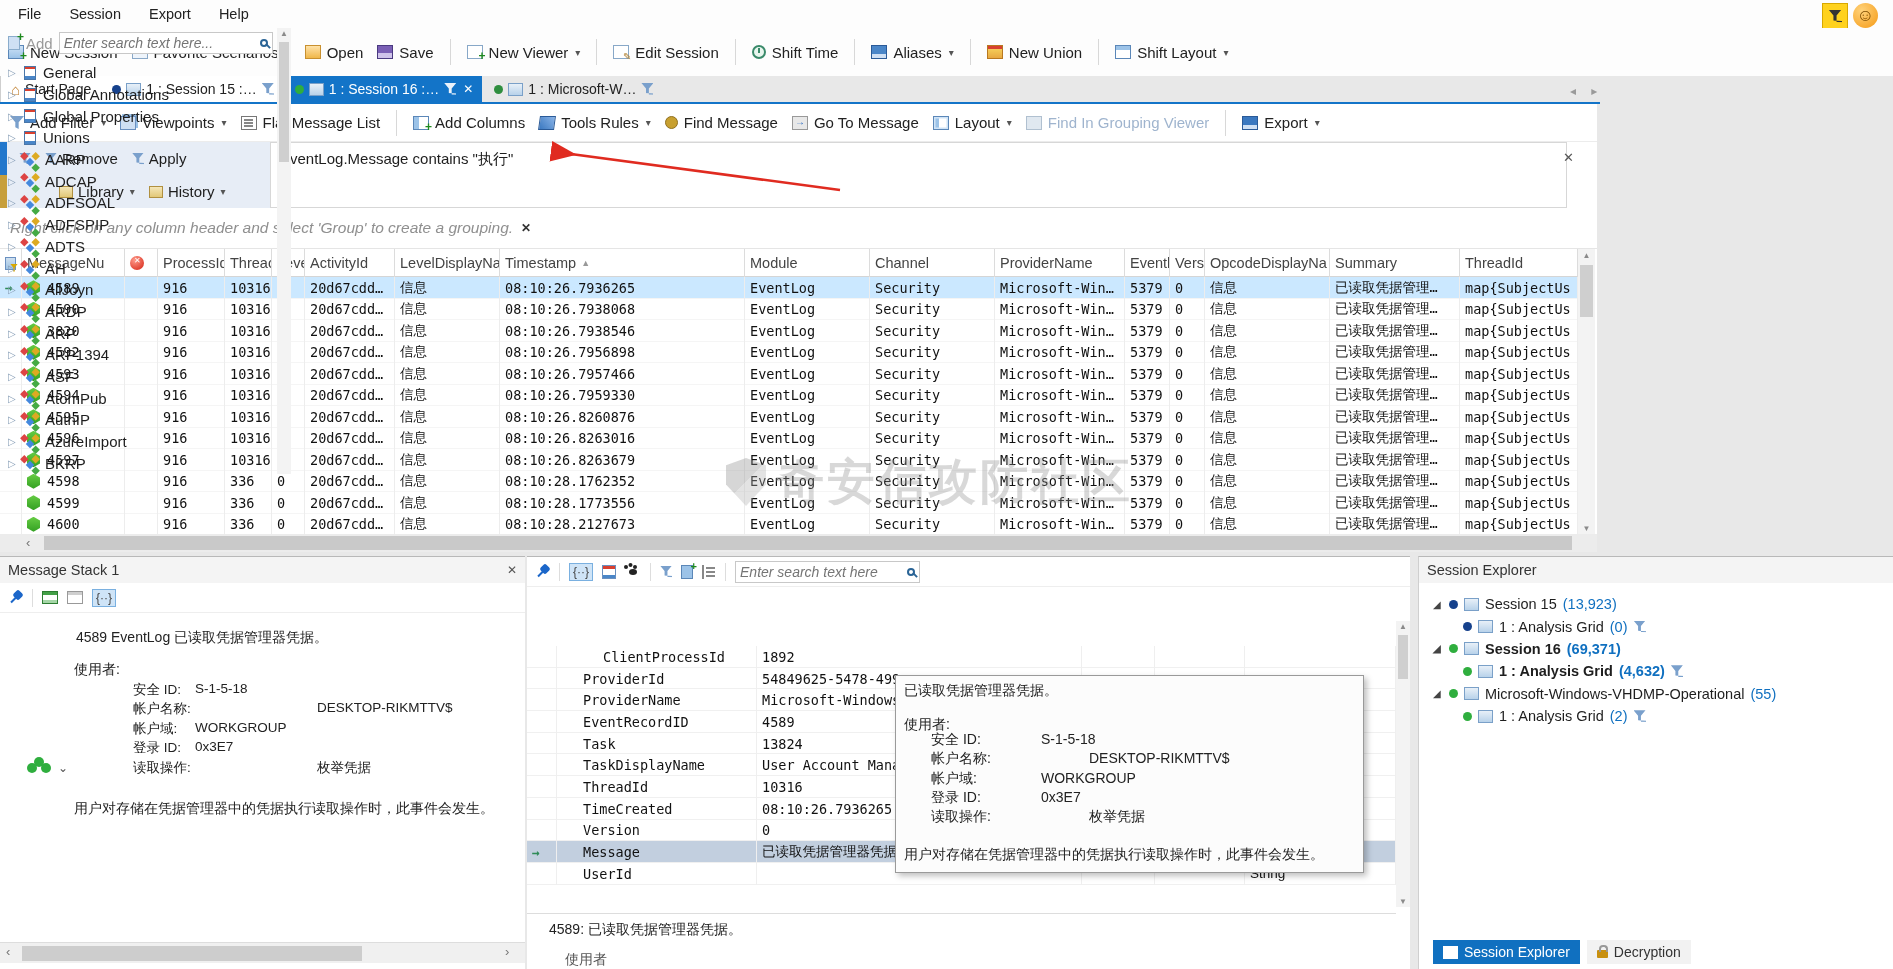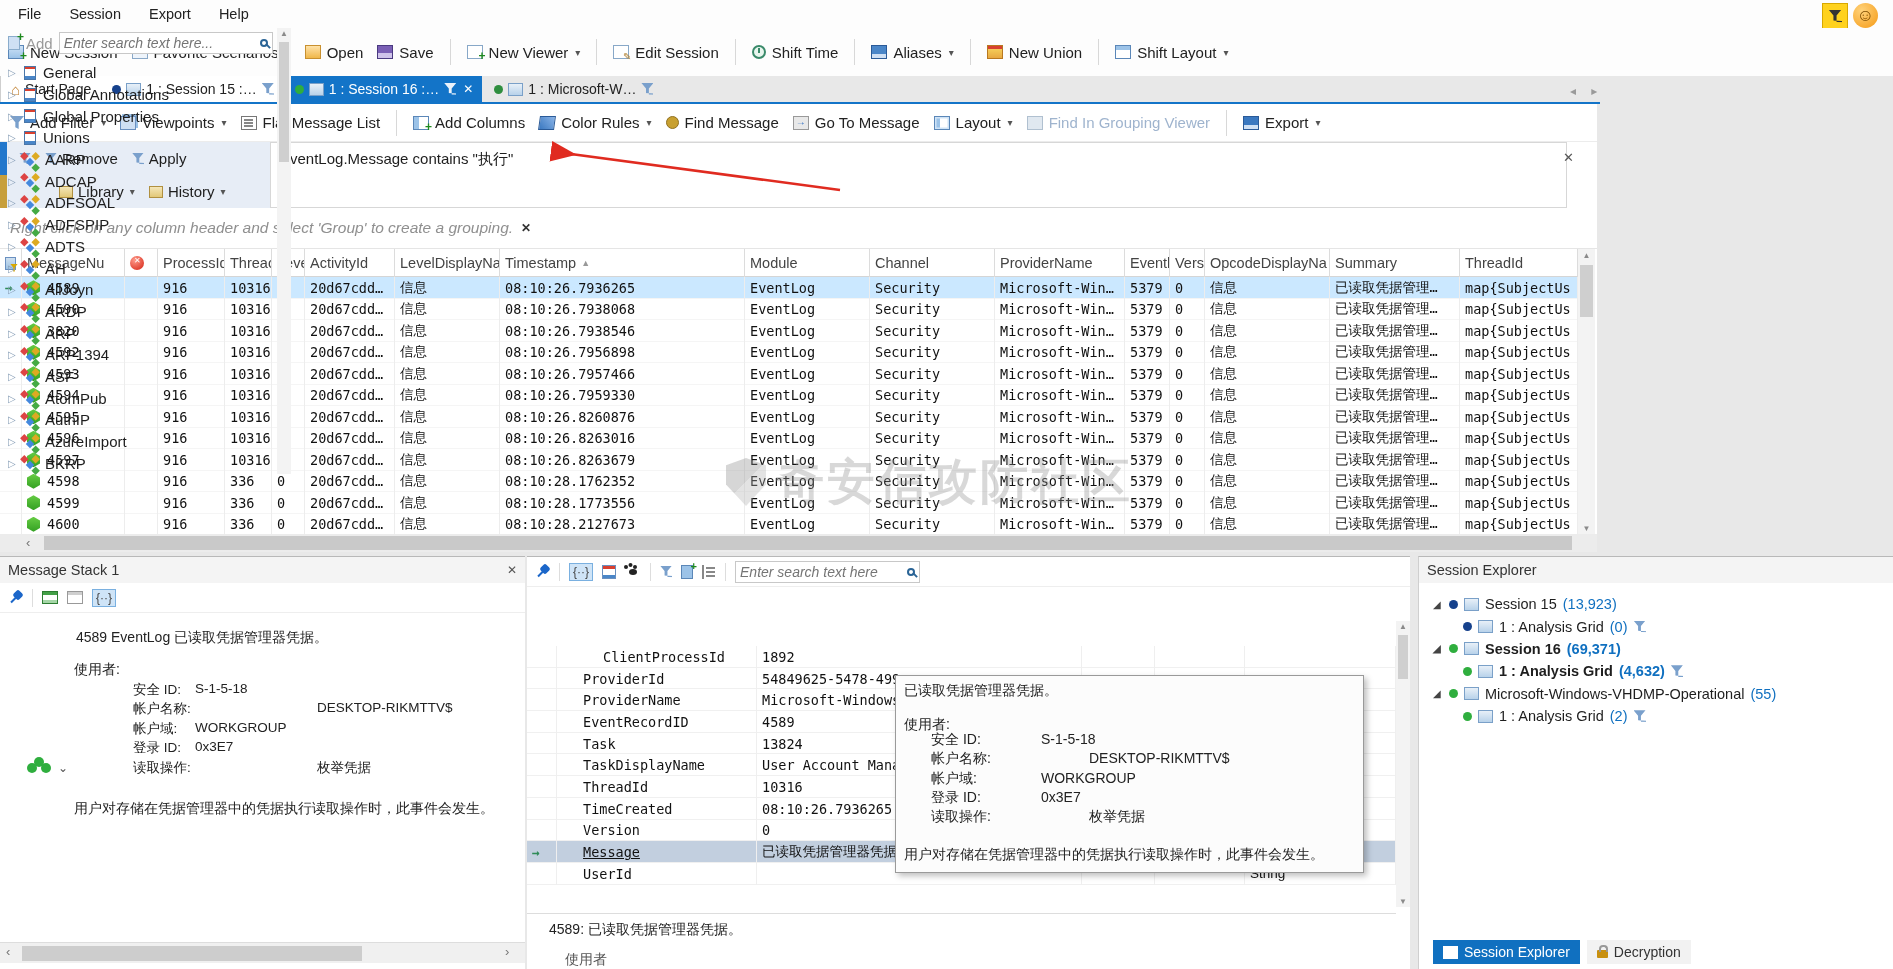--- a/index.html
+++ b/index.html
@@ -299,21 +299,21 @@
       <span class="ti t-flat-message-list"></span>
       <span class="tlabel">Flat Message List</span>
     </span>
     <span class="tsep"></span>
     <span class="tbtn">
       <span class="ti t-add-columns"></span>
       <span class="tlabel">Add Columns</span>
     </span>
     <span class="tbtn">
       <span class="ti t-color-rules"></span>
-      <span class="tlabel">Color Rules</span>
+      <span class="tlabel">Tools Rules</span>
       <span class="ddarrow">▾</span>
     </span>
     <span class="tbtn">
       <span class="ti t-find-message"></span>
       <span class="tlabel">Find Message</span>
     </span>
     <span class="tbtn">
       <span class="ti t-go-to-message"></span>
       <span class="tlabel">Go To Message</span>
     </span>
@@ -850,21 +850,21 @@
         <div class="dc" style="width: 200px; padding-left: 26px;">Version</div>
         <div class="dc" style="width: 325px;">0</div>
         <div class="dc" style="width: 73px;"></div>
         <div class="dc" style="width: 90px;"></div>
         <div class="dc" style="width: 151px; font-family: &quot;Liberation Sans&quot;, sans-serif;"></div>
       </div>
       <div class="drow sel">
         <div class="dc" style="width: 30px;">
           <span class="rowptr">→</span>
         </div>
-        <div class="dc" style="width: 200px; padding-left: 26px; text-decoration: underline;">Message</div>
+        <div class="dc" style="width: 200px; padding-left: 26px;">Message</div>
         <div class="dc" style="width: 325px;">已读取凭据管理器凭据。</div>
         <div class="dc" style="width: 73px;"></div>
         <div class="dc" style="width: 90px;"></div>
         <div class="dc" style="width: 151px; font-family: &quot;Liberation Sans&quot;, sans-serif;">String</div>
       </div>
       <div class="drow">
         <div class="dc" style="width: 30px;"></div>
         <div class="dc" style="width: 200px; padding-left: 26px;">UserId</div>
         <div class="dc" style="width: 325px;"></div>
         <div class="dc" style="width: 73px;"></div>

